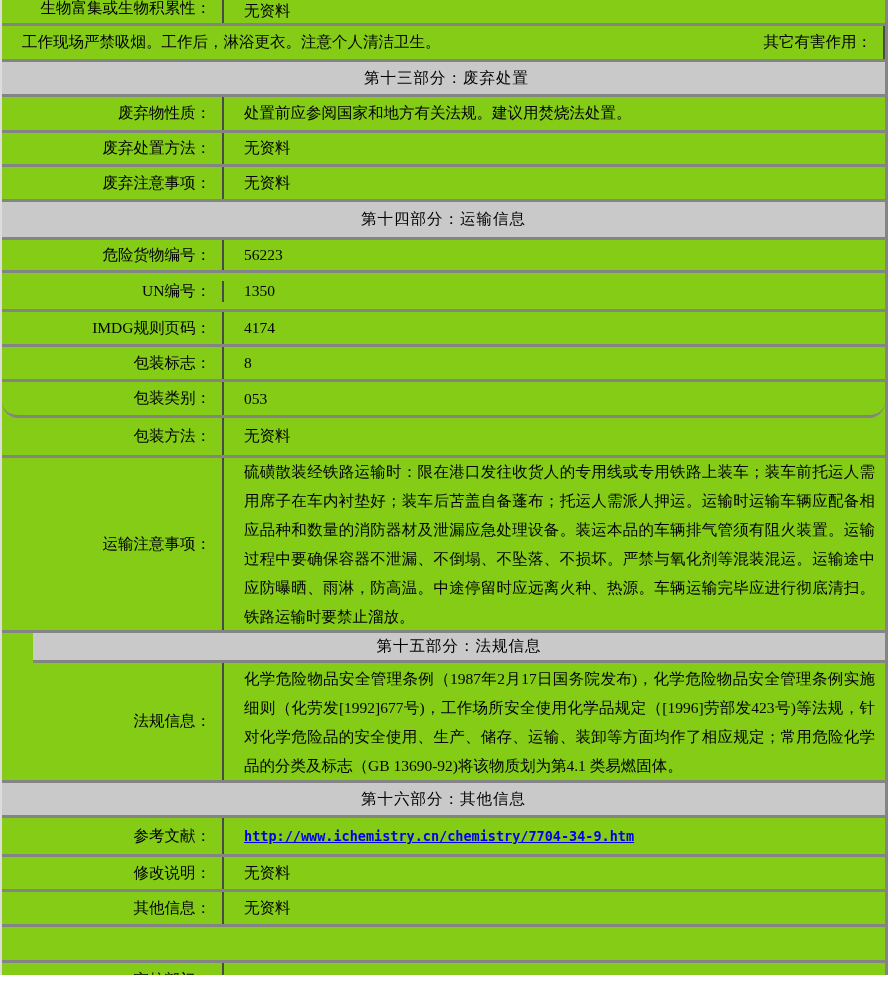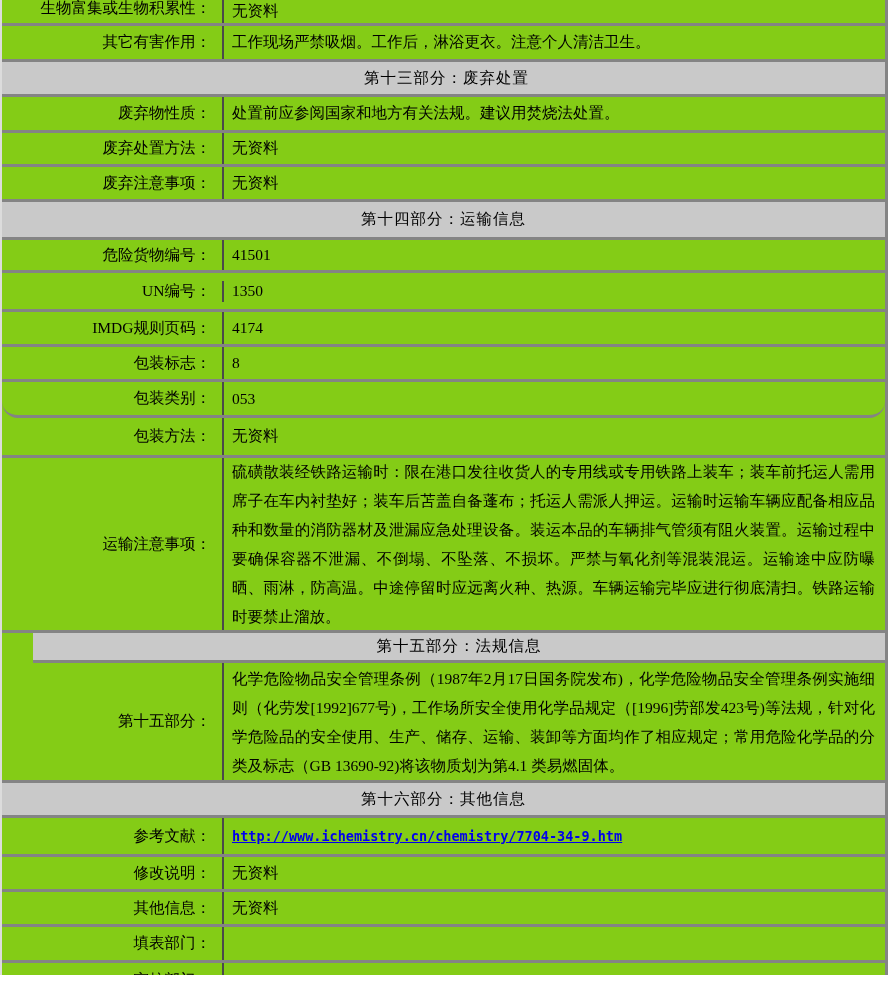--- a/index.html
+++ b/index.html
@@ -45,21 +45,21 @@
   .cell.label{
     flex:0 0 222px;
     width:222px;
     justify-content:flex-end;
     text-align:right;
     padding-right:11px;
     border-right:2px solid var(--divider);
   }
   .cell.value{
     flex:1 1 auto;
-    padding:3px 10px 3px 8px;
+    padding:3px 10px 3px 20px;
     min-width:0;
   }
   .row.clip .cell{align-items:flex-start;}
   .row.clip .cell span{margin-top:-3px;line-height:22px;}
   .row.long .cell.value span{
     line-height:29px;
     text-align:justify;
     display:block;
   }
   a.url{
@@ -78,25 +78,25 @@
 <div class="doc">
     <div class="row field clip" style="height: 26px;">
       <div class="cell label">
         <span>生物富集或生物积累性：</span>
       </div>
       <div class="cell value">
         <span>无资料</span>
       </div>
     </div>
     <div class="row field" style="height: 36px;">
+      <div class="cell value">
+        <span>工作现场严禁吸烟。工作后，淋浴更衣。注意个人清洁卫生。</span>
+      </div>
       <div class="cell label">
         <span>其它有害作用：</span>
-      </div>
-      <div class="cell value">
-        <span>工作现场严禁吸烟。工作后，淋浴更衣。注意个人清洁卫生。</span>
       </div>
     </div>
     <div class="row section" style="height: 35px; padding-left: 6px;">
       <div class="section-title">第十三部分：废弃处置</div>
     </div>
     <div class="row field" style="height: 36px;">
       <div class="cell label">
         <span>废弃物性质：</span>
       </div>
       <div class="cell value">
@@ -120,21 +120,21 @@
       </div>
     </div>
     <div class="row section" style="height: 38px;">
       <div class="section-title">第十四部分：运输信息</div>
     </div>
     <div class="row field" style="height: 33px;">
       <div class="cell label">
         <span>危险货物编号：</span>
       </div>
       <div class="cell value">
-        <span>41501</span>
+        <span>56223</span>
       </div>
     </div>
     <div class="row field" style="height: 39px; align-items: center;">
       <div class="cell label">
         <span>UN编号：</span>
       </div>
       <div class="cell value">
         <span>1350</span>
       </div>
     </div>
@@ -176,21 +176,21 @@
       </div>
       <div class="cell value">
         <span>硫磺散装经铁路运输时：限在港口发往收货人的专用线或专用铁路上装车；装车前托运人需用席子在车内衬垫好；装车后苫盖自备蓬布；托运人需派人押运。运输时运输车辆应配备相应品种和数量的消防器材及泄漏应急处理设备。装运本品的车辆排气管须有阻火装置。运输过程中要确保容器不泄漏、不倒塌、不坠落、不损坏。严禁与氧化剂等混装混运。运输途中应防曝晒、雨淋，防高温。中途停留时应远离火种、热源。车辆运输完毕应进行彻底清扫。铁路运输时要禁止溜放。</span>
       </div>
     </div>
     <div class="row section" style="height: 30px; margin-left: 31px;">
       <div class="section-title">第十五部分：法规信息</div>
     </div>
     <div class="row field long" style="height: 120px;">
       <div class="cell label">
-        <span>第十五部分：</span>
+        <span>法规信息：</span>
       </div>
       <div class="cell value">
         <span>化学危险物品安全管理条例（1987年2月17日国务院发布)，化学危险物品安全管理条例实施细则（化劳发[1992]677号)，工作场所安全使用化学品规定（[1996]劳部发423号)等法规，针对化学危险品的安全使用、生产、储存、运输、装卸等方面均作了相应规定；常用危险化学品的分类及标志（GB 13690-92)将该物质划为第4.1 类易燃固体。</span>
       </div>
     </div>
     <div class="row section" style="height: 35px;">
       <div class="section-title">第十六部分：其他信息</div>
     </div>
     <div class="row field" style="height: 39px;">
       <div class="cell label">
@@ -210,23 +210,20 @@
     </div>
     <div class="row field" style="height: 35px;">
       <div class="cell label">
         <span>其他信息：</span>
       </div>
       <div class="cell value">
         <span>无资料</span>
       </div>
     </div>
     <div class="row field" style="height: 36px;">
-      <div class="cell label">
-        <span>填表部门：</span>
-      </div>
       <div class="cell value">
         <span></span>
       </div>
     </div>
     <div class="row field" style="height: 38px; border-radius: 15px;">
       <div class="cell label">
         <span>审核部门：</span>
       </div>
       <div class="cell value">
         <span></span>

